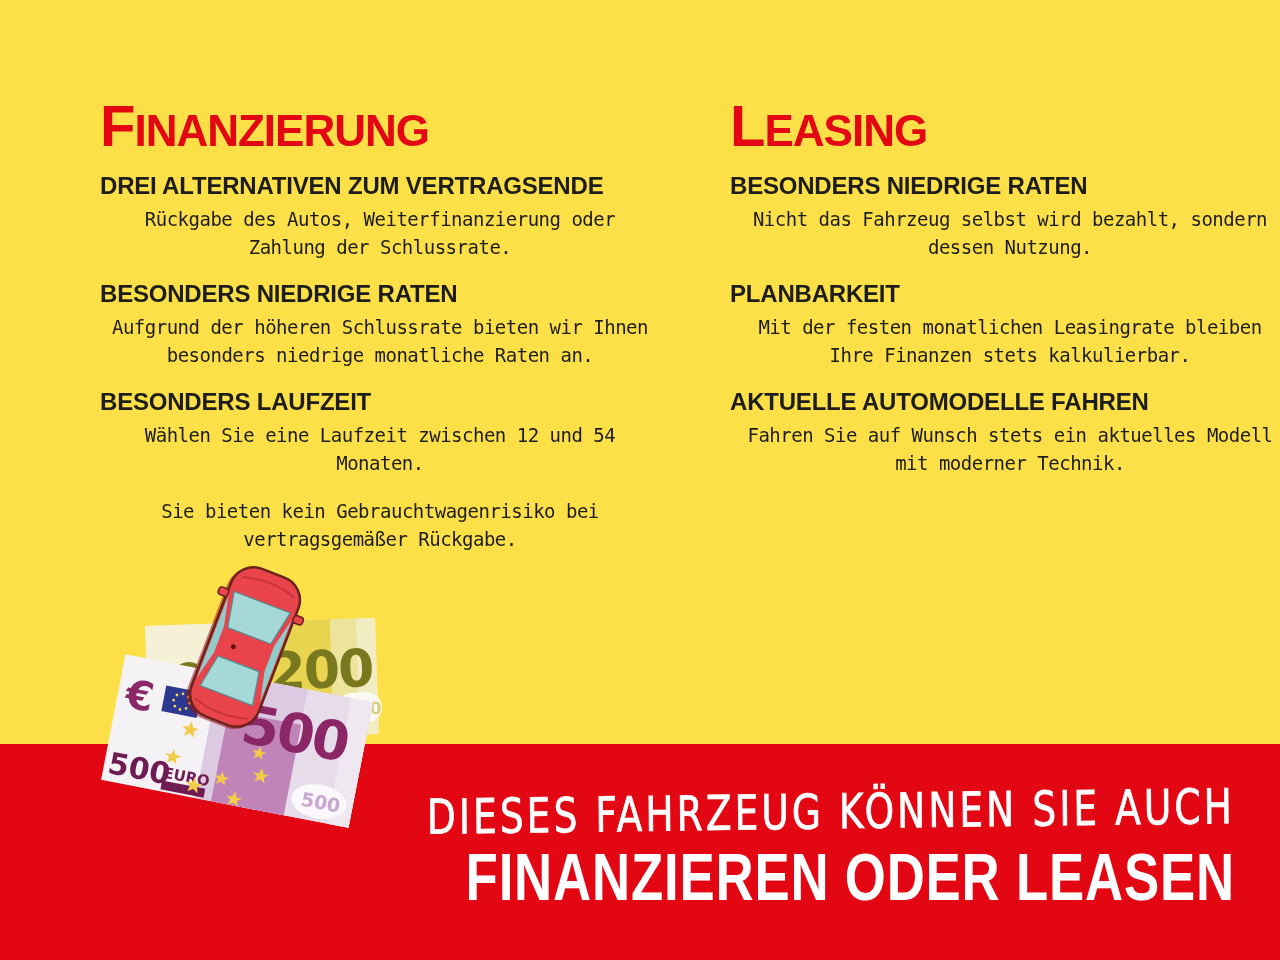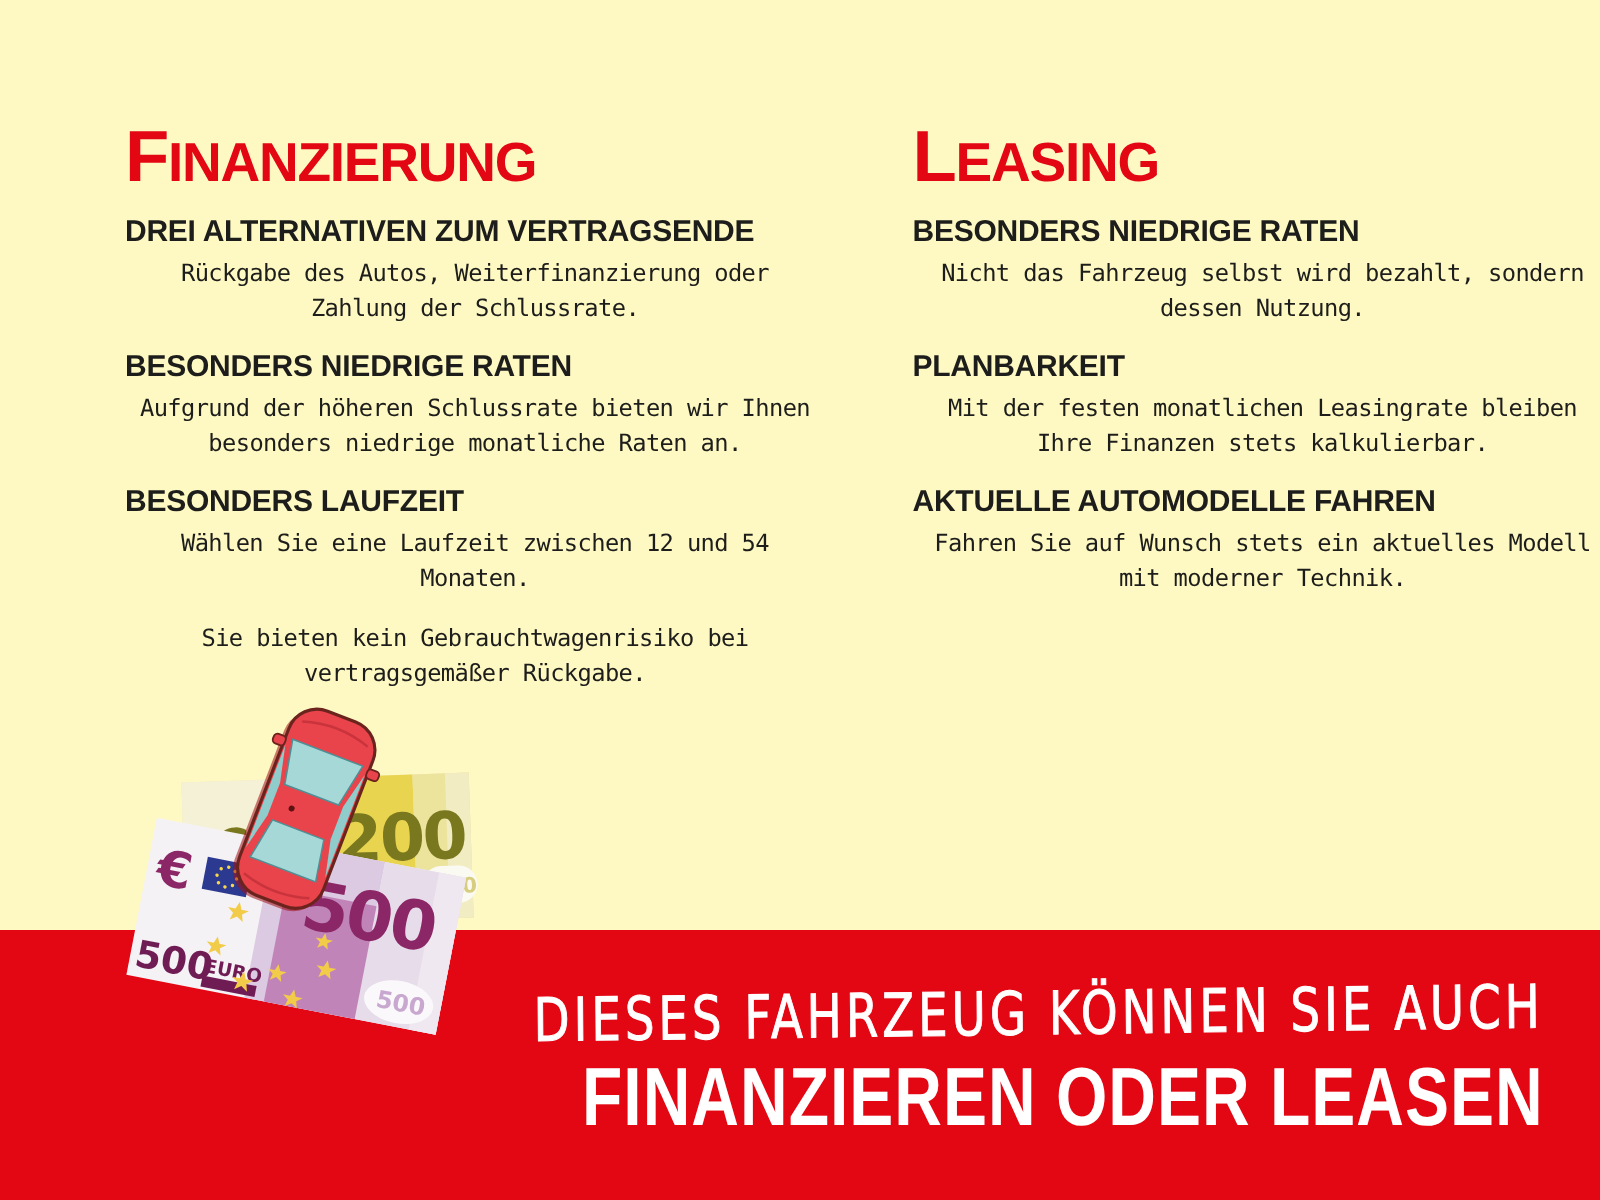--- a/index.html
+++ b/index.html
@@ -2,21 +2,21 @@
 <html><head>
 <meta charset="utf-8">
 <style>
   :root{
     --red:#e30613;
     --ink:#1d1d1b;
   }
   html,body{margin:0;padding:0;}
   body{width:1280px;height:960px;background:#fff;overflow:hidden;
        font-family:"Liberation Sans",sans-serif;}
-  .page{position:relative;width:1280px;height:960px;background:#fef9c3;overflow:hidden;}
+  .page{position:relative;width:1280px;height:960px;background:#fde047;overflow:hidden;}
 
   
   .col{position:absolute;top:100px;width:560px;}
   .col-left{left:100px;}
   .col-right{left:730px;}
 
   .main-heading{
     margin:0 0 16px 0;
     font:bold 44px/52px "Liberation Sans",sans-serif;
     letter-spacing:-1px;

